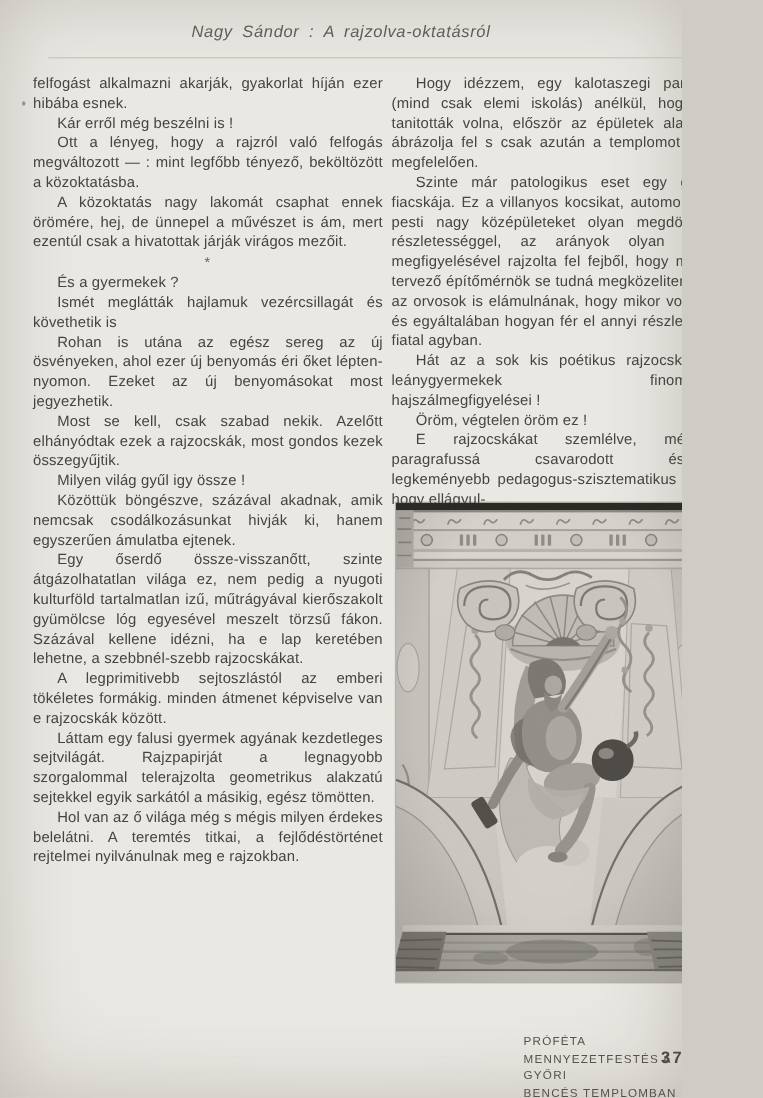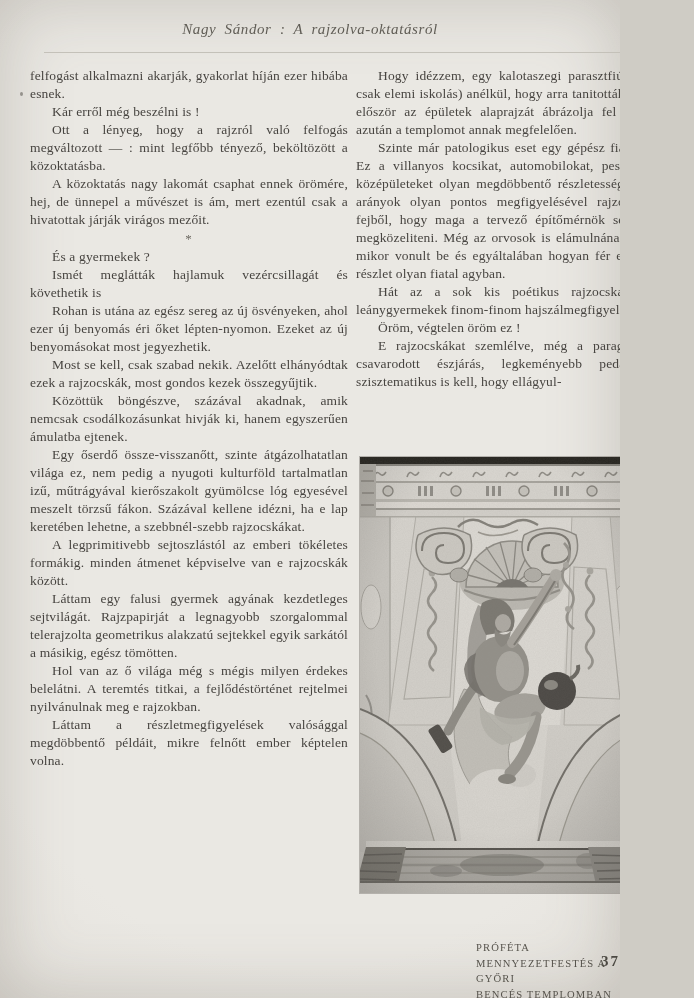--- a/index.html
+++ b/index.html
@@ -1,21 +1,21 @@
 <!DOCTYPE html>
 <html lang="hu"><head>
 <meta charset="utf-8">
 <style>
   html,body{margin:0;padding:0;background:#cfccc5;}
   .page{
     position:relative;width:620px;height:998px;overflow:hidden;
     background:#e7e4df;
     background-image:radial-gradient(ellipse 120% 100% at 50% 42%, #eae8e3 55%, #dcd8d1 100%);
     box-shadow:inset 0 0 70px rgba(105,98,86,.28);
-    font-family:Liberation Serif, serif;
+    font-family:Liberation Sans, sans-serif;
   }
   .running-header{
     position:absolute;top:21px;left:0;width:100%;text-align:center;
     font-style:italic;font-size:15px;letter-spacing:.6px;word-spacing:4px;color:#605d56;
   }
   .header-rule{position:absolute;top:52px;left:44px;width:606px;height:1px;background:#c4c1b9;}
   .col{position:absolute;top:67px;text-align:justify;font-size:13.5px;line-height:18px;
        color:#474440;letter-spacing:.15px;}
   .col-left{left:30px;width:318px;}
   .col-right{left:356px;width:307px;}
@@ -41,26 +41,26 @@
   <div class="col col-left">
     <p class="par cont">felfogást alkalmazni akarják, gyakorlat híján ezer hibába esnek.</p>
     <p class="par">Kár erről még beszélni is !</p>
     <p class="par">Ott a lényeg, hogy a rajzról való felfogás megváltozott — : mint legfőbb tényező, beköltözött a közoktatásba.</p>
     <p class="par">A közoktatás nagy lakomát csaphat ennek örömére, hej, de ünnepel a művészet is ám, mert ezentúl csak a hivatottak járják virágos mezőit.</p>
     <div class="separator">*</div>
     <p class="par">És a gyermekek ?</p>
     <p class="par">Ismét meglátták hajlamuk vezércsillagát és követhetik is</p>
     <p class="par">Rohan is utána az egész sereg az új ösvényeken, ahol ezer új benyomás éri őket lépten-nyomon. Ezeket az új benyomásokat most jegyezhetik.</p>
     <p class="par">Most se kell, csak szabad nekik. Azelőtt elhányódtak ezek a rajzocskák, most gondos kezek összegyűjtik.</p>
+    <p class="par">Milyen világ gyűl igy össze !</p>
     <p class="par">Közöttük böngészve, százával akadnak, amik nemcsak csodálkozásunkat hivják ki, hanem egyszerűen ámulatba ejtenek.</p>
     <p class="par">Egy őserdő össze-visszanőtt, szinte átgázolhatatlan világa ez, nem pedig a nyugoti kulturföld tartalmatlan izű, műtrágyával kierőszakolt gyümölcse lóg egyesével meszelt törzsű fákon. Százával kellene idézni, ha e lap keretében lehetne, a szebbnél-szebb rajzocskákat.</p>
     <p class="par">A legprimitivebb sejtoszlástól az emberi tökéletes formákig. minden átmenet képviselve van e rajzocskák között.</p>
     <p class="par">Láttam egy falusi gyermek agyának kezdetleges sejtvilágát. Rajzpapirját a legnagyobb szorgalommal telerajzolta geometrikus alakzatú sejtekkel egyik sarkától a másikig, egész tömötten.</p>
     <p class="par">Hol van az ő világa még s mégis milyen érdekes belelátni. A teremtés titkai, a fejlődéstörténet rejtelmei nyilvánulnak meg e rajzokban.</p>
-    <p class="par">Láttam a részletmegfigyelések valósággal megdöbbentő példáit, mikre felnőtt ember képtelen volna.</p>
   </div>
 
   <div class="col col-right">
     <p class="par">Hogy idézzem, egy kalotaszegi parasztfiú (mind csak elemi iskolás) anélkül, hogy arra tanitották volna, először az épületek alaprajzát ábrázolja fel s csak azután a templomot annak megfelelően.</p>
     <p class="par">Szinte már patologikus eset egy gépész fiacskája. Ez a villanyos kocsikat, automobilokat, pesti nagy középületeket olyan megdöbbentő részletességgel, az arányok olyan pontos megfigyelésével rajzolta fel fejből, hogy maga a tervező építőmérnök se tudná megközeliteni. Még az orvosok is elámulnának, hogy mikor vonult be és egyáltalában hogyan fér el annyi részlet olyan fiatal agyban.</p>
     <p class="par">Hát az a sok kis poétikus rajzocska ? A leánygyermekek finom-finom hajszálmegfigyelései !</p>
     <p class="par">Öröm, végtelen öröm ez !</p>
     <p class="par">E rajzocskákat szemlélve, még a paragrafussá csavarodott észjárás, legkeményebb pedagogus-szisztematikus is kell, hogy ellágyul-</p>
   </div>
 

